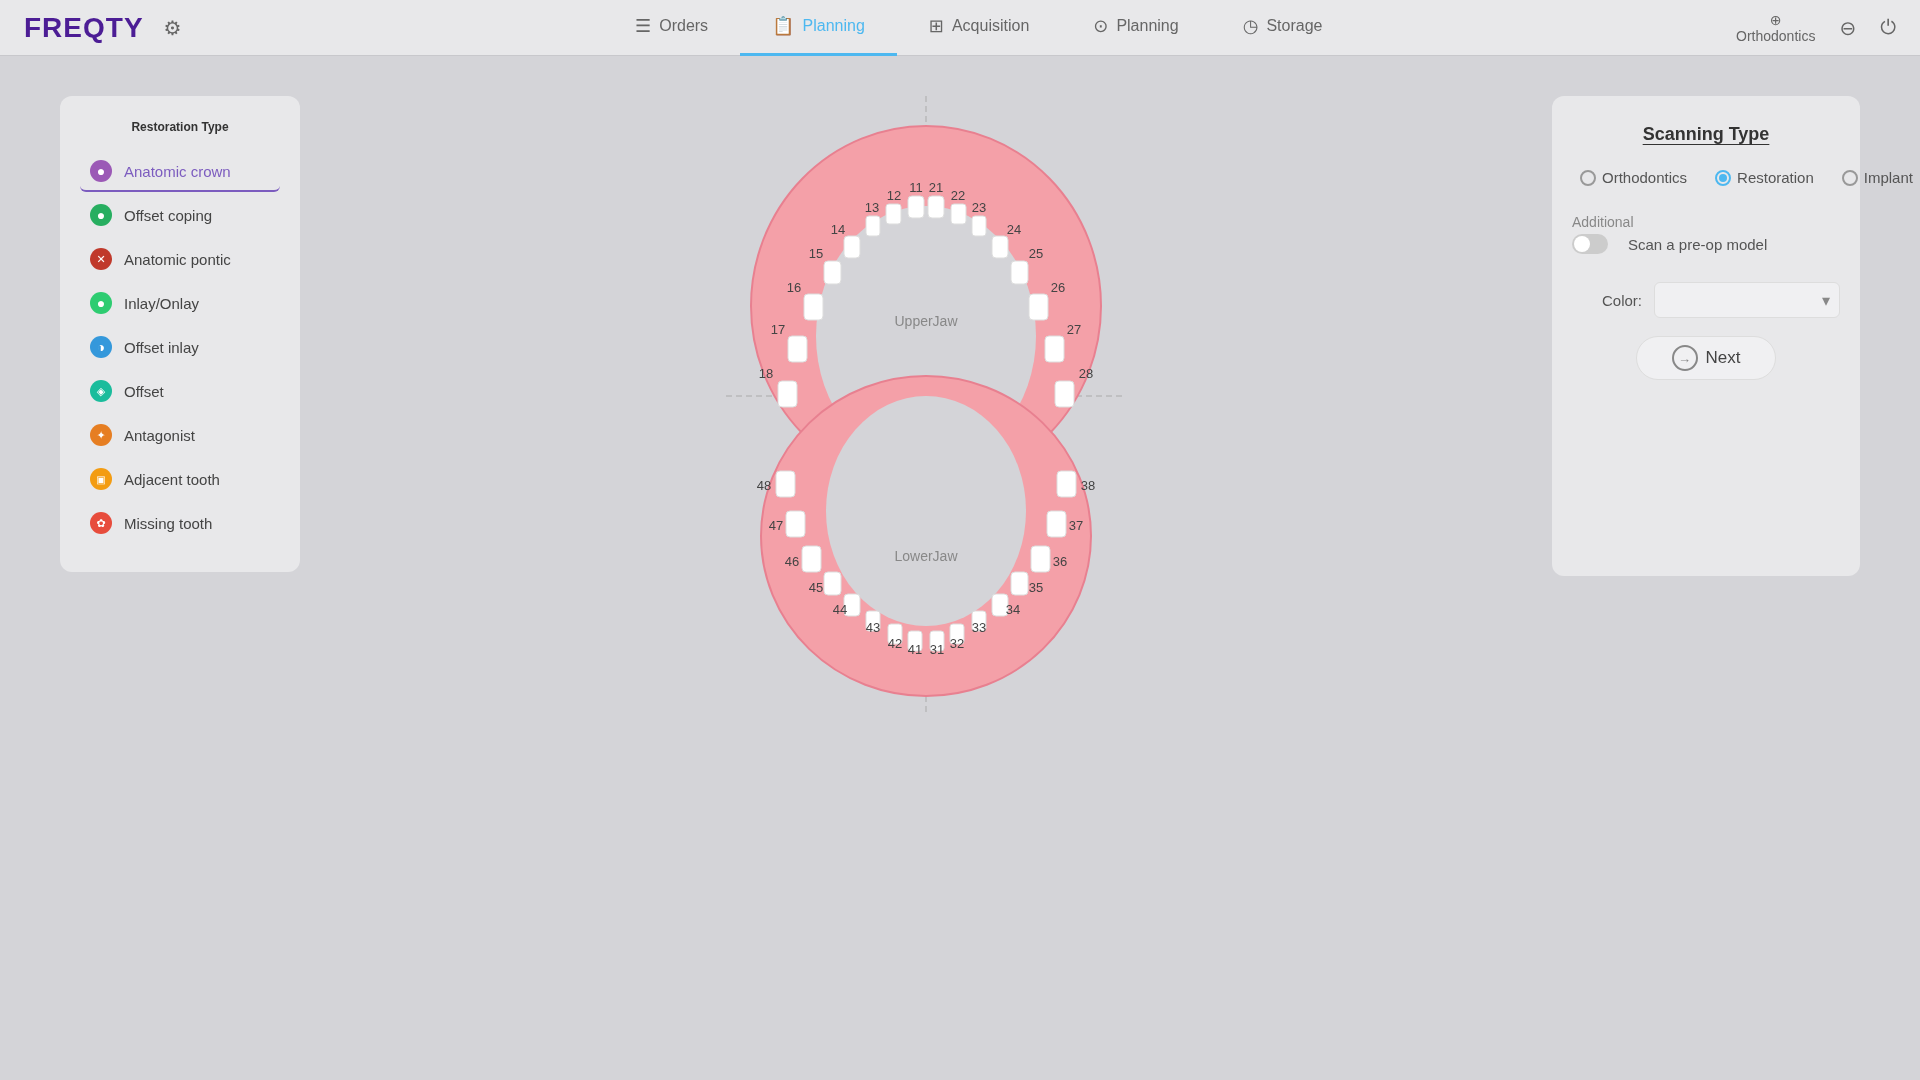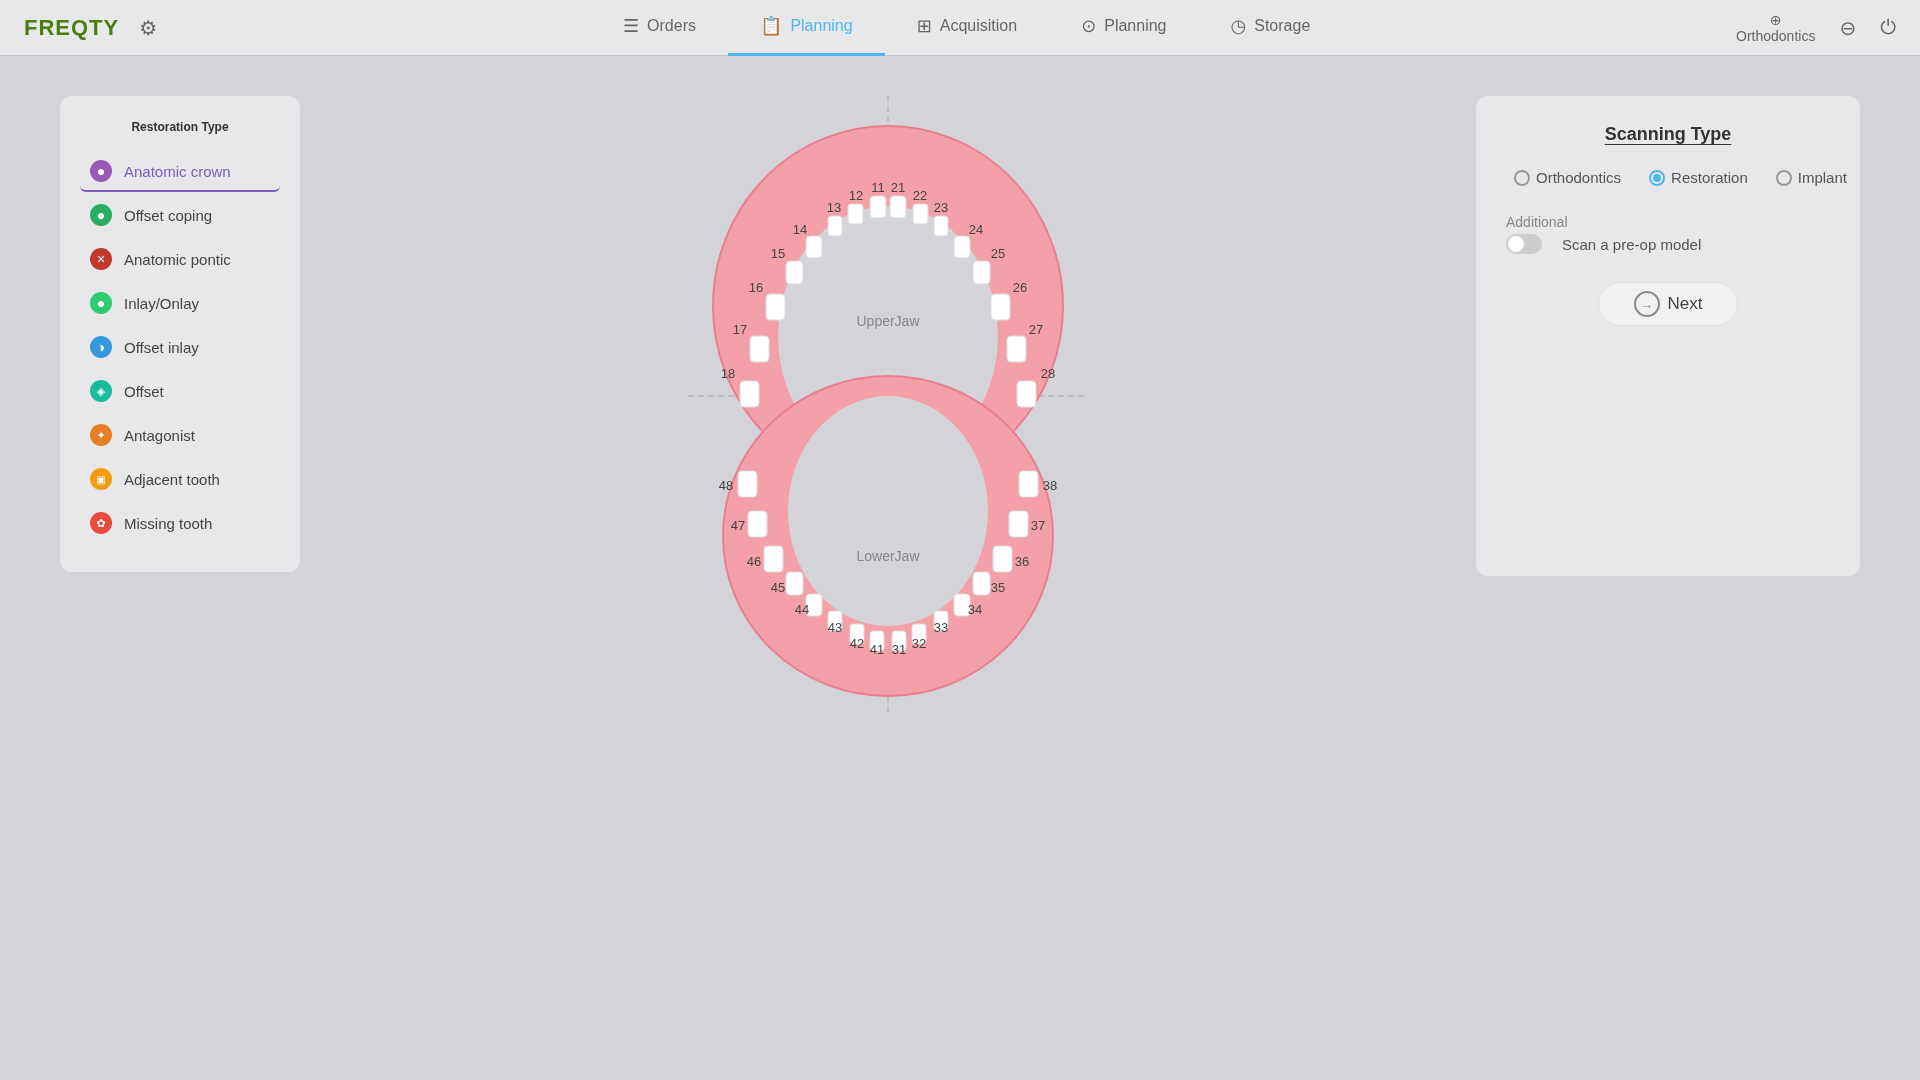--- a/index.html
+++ b/index.html
@@ -15,23 +15,23 @@
     .header {
       height: 56px;
       background: #e8e8ea;
       display: flex;
       align-items: center;
       padding: 0 24px;
       border-bottom: 1px solid #c8c8cc;
       position: relative;
     }
     .logo {
-      color: #4d7c0f;
+      color: #4c1d95;
       font-weight: 700;
-      font-size: 22px;
+      font-size: 28px;
       letter-spacing: 1px;
       margin-right: 20px;
     }
     .header-settings-icon {
       color: #666;
       font-size: 20px;
       margin-right: 40px;
       cursor: pointer;
     }
     .nav-tabs {
@@ -152,22 +152,22 @@
     }
     .tooth-chart-svg {
       width: 520px;
       height: 620px;
     }
 
     
     .scanning-panel {
       background: #e8e8ea;
       border-radius: 12px;
-      padding: 28px 30px;
-      width: 384px;
+      padding: 28px 20px;
+      width: 308px;
       min-height: 480px;
     }
     .scanning-title {
       font-size: 18px;
       font-weight: 600;
       color: #333;
       text-align: center;
       margin-bottom: 24px;
       text-decoration: underline;
       text-underline-offset: 4px;
@@ -520,20 +520,28 @@
     </div>
 
     <div class="additional-label">Additional</div>
 
     <div class="toggle-row">
       <div class="toggle-switch"></div>
       <span>Scan a pre-op model</span>
     </div>
 
 
+    <div class="form-row">
+      <span class="form-label">Color:</span>
+      <div class="form-select-wrapper">
+        <select>
+          <option value=""></option>
+        </select>
+      </div>
+    </div>
 
 
     <button class="next-button">
       <div class="next-circle">→</div>
       <span>Next</span>
     </button>
   </div>
 
 </div>
 

